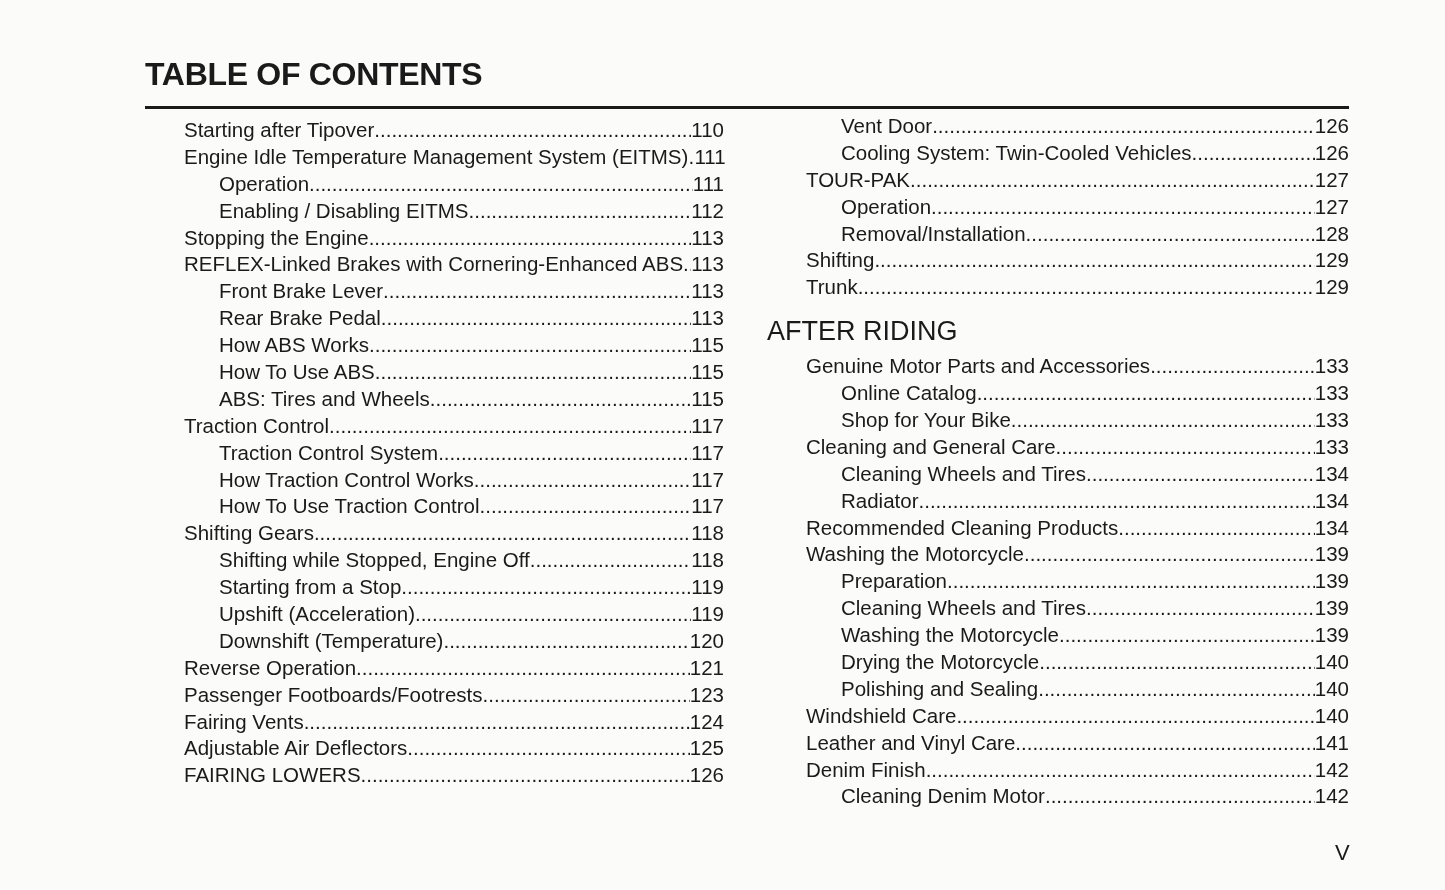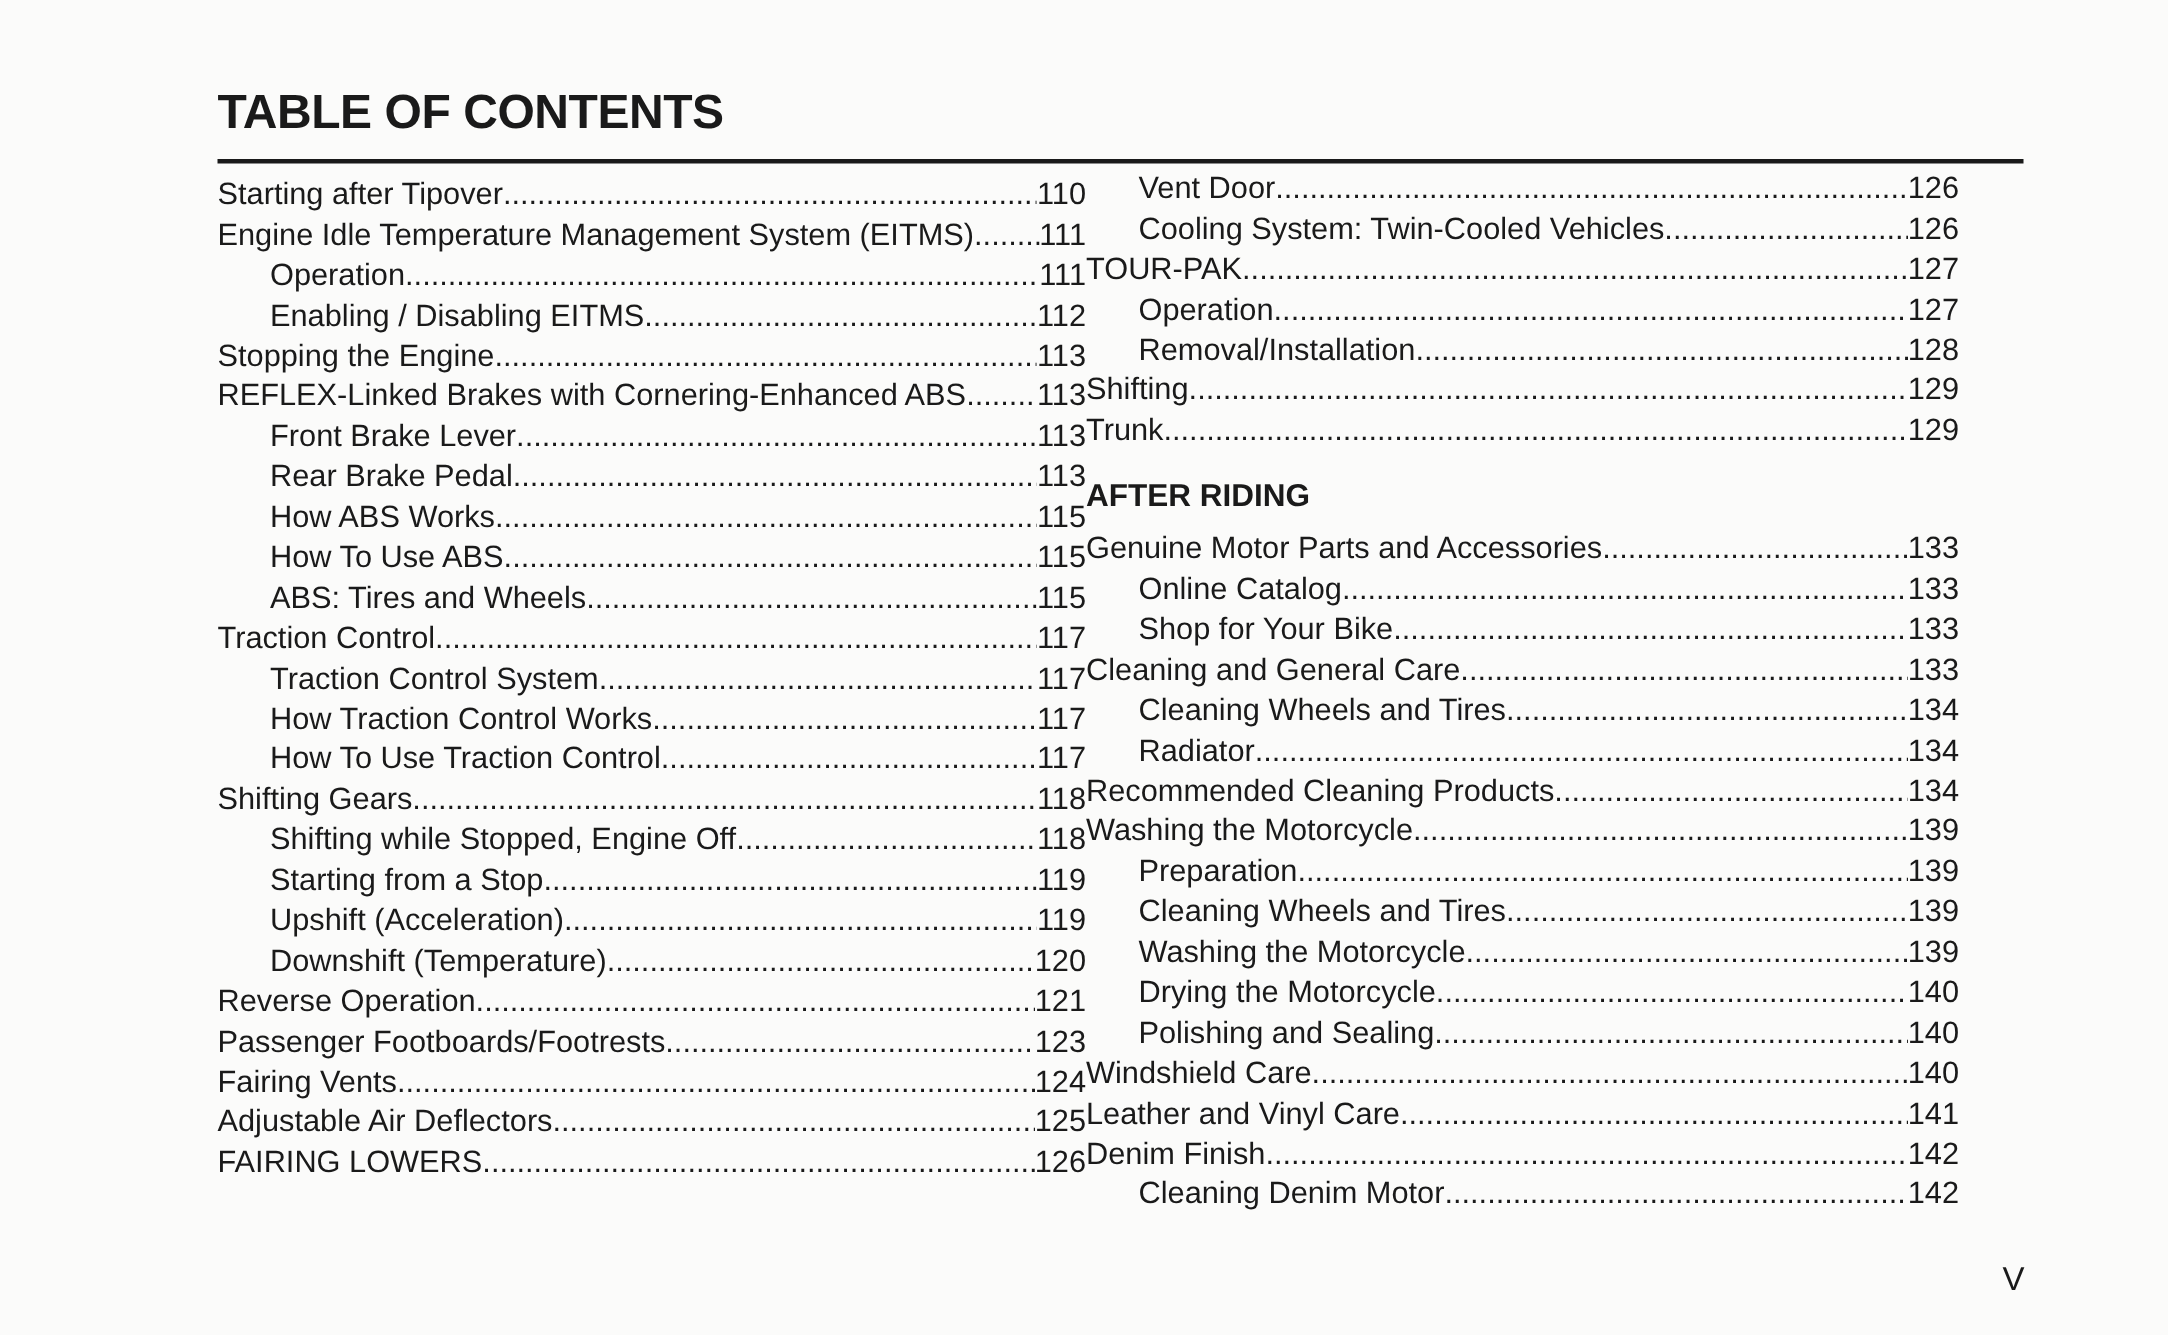--- a/index.html
+++ b/index.html
@@ -17,38 +17,38 @@
     margin: 0;
   }
   .rule {
     position: absolute; left: 145px; top: 106px;
     width: 1204px; height: 3px; background: #1a1a1a;
   }
   .col {
     position: absolute;
   }
   .col-left { left: 145px; top: 117px; width: 579px; }
-  .col-right { left: 724px; top: 113px; width: 582px; }
+  .col-right { left: 767px; top: 113px; width: 582px; }
   .entry {
     display: flex; align-items: baseline;
     height: 26.9px; font-size: 20.5px; line-height: 26.9px;
     white-space: nowrap;
   }
   .entry.sub { padding-left: 35px; }
-  .entry .label { flex: 0 0 auto; }
+  .entry .label { flex: 0 0 auto; margin-left: 39px; }
   .entry .dots {
     flex: 1 1 auto; overflow: hidden; min-width: 6px;
     letter-spacing: 0px;
   }
   .entry .dots::before {
     content: "........................................................................................................................................................................................";
   }
   .entry .page { flex: 0 0 auto; }
   .section-heading {
-    font-size: 21px; font-weight: bold;
+    font-size: 27px; font-weight: normal;
     height: 40px; line-height: 40px;
     margin-top: 10px; margin-bottom: 2px;
   }
   .page-number {
     position: absolute; left: 1335px; top: 840px;
     font-size: 22px;
   }
 </style>
 </head>
 <body>

